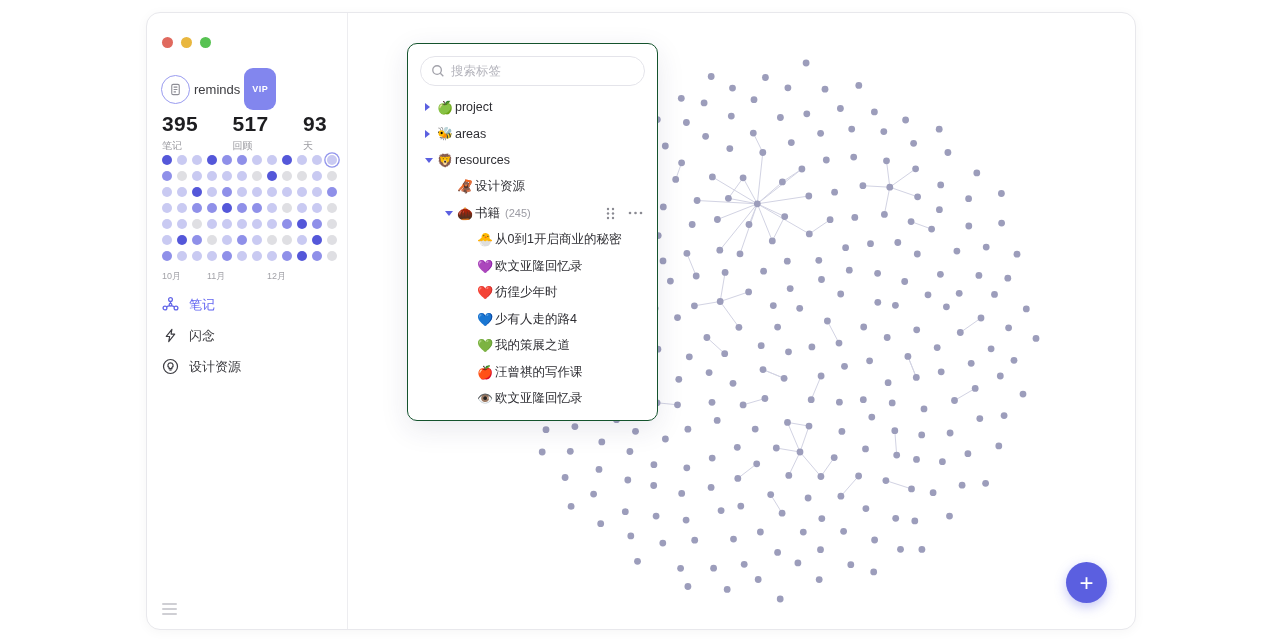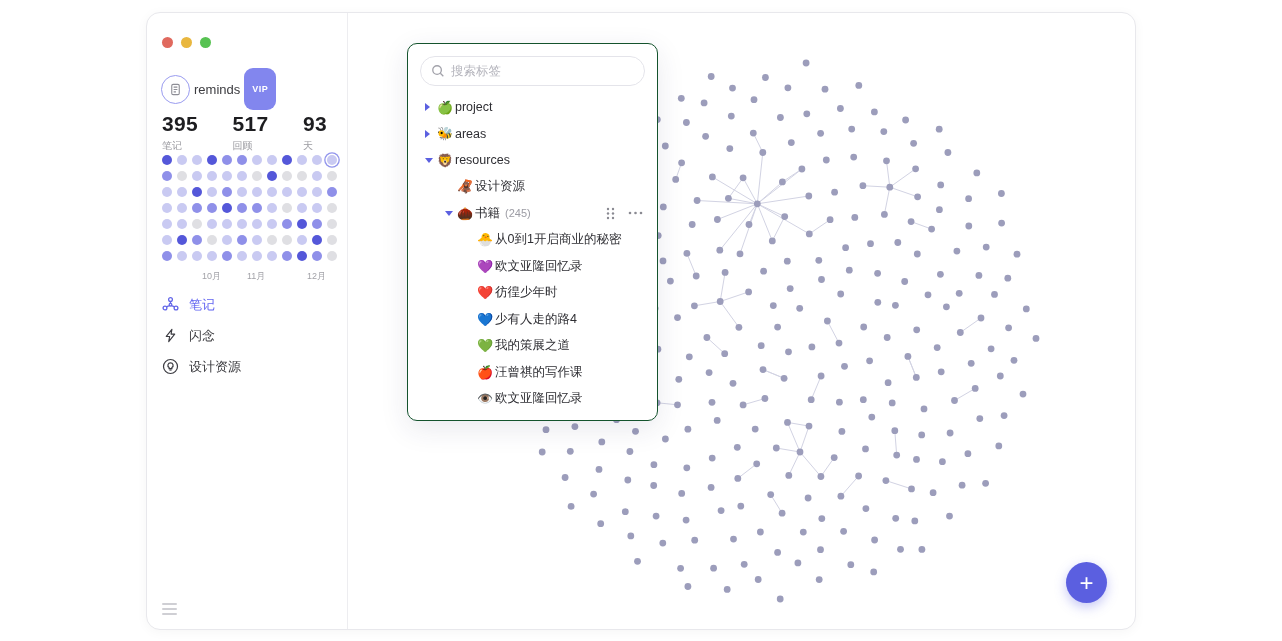--- a/index.html
+++ b/index.html
@@ -18,21 +18,21 @@
   .profile-name { font-size:13px; color:#3c3c40; }
   .vip-badge { background:#8286ee; color:#fff; font-size:9px; font-weight:bold;
     padding:16px 8px; border-radius:9px; letter-spacing:.5px; }
   .stats { position:absolute; top:99px; left:15px; right:20px; display:flex; justify-content:space-between; }
   .stat-num { font-size:21px; font-weight:700; color:#1d1d20; letter-spacing:.3px; }
   .stat-lbl { font-size:10px; color:#9a9aa0; margin-top:3px; }
   .heatmap { position:absolute; top:142px; left:15px; }
   .hm-grid { display:grid; grid-template-columns:repeat(12,15px); grid-auto-rows:16px; }
   .dot { width:10px; height:10px; border-radius:50%; }
   .dot.ring { box-shadow:0 0 0 1.5px #fff, 0 0 0 2.8px #9194ec; }
-  .hm-months { position:relative; height:14px; width:180px; margin-top:3px;margin-left:40px; }
+  .hm-months { position:relative; height:14px; width:180px; margin-top:3px; }
   .hm-months span { position:absolute; top:0; font-size:9px; color:#a2a2a8; }
   .nav { position:absolute; top:276px; left:15px; right:10px; }
   .nav-item { display:flex; align-items:center; gap:10px; height:31px; cursor:pointer;
     font-size:13px; color:#38383c; }
   .nav-item.active { color:#6366f1; }
   .nav-ic { width:17px; height:17px; display:flex; align-items:center; justify-content:center; }
   .hamburger { position:absolute; bottom:14px; left:15px; display:flex; flex-direction:column; gap:3.5px; cursor:pointer; }
   .hamburger i { display:block; width:15px; height:1.6px; background:#cfcfd4; border-radius:1px; }
   
   .main { position:relative; flex:1; }

